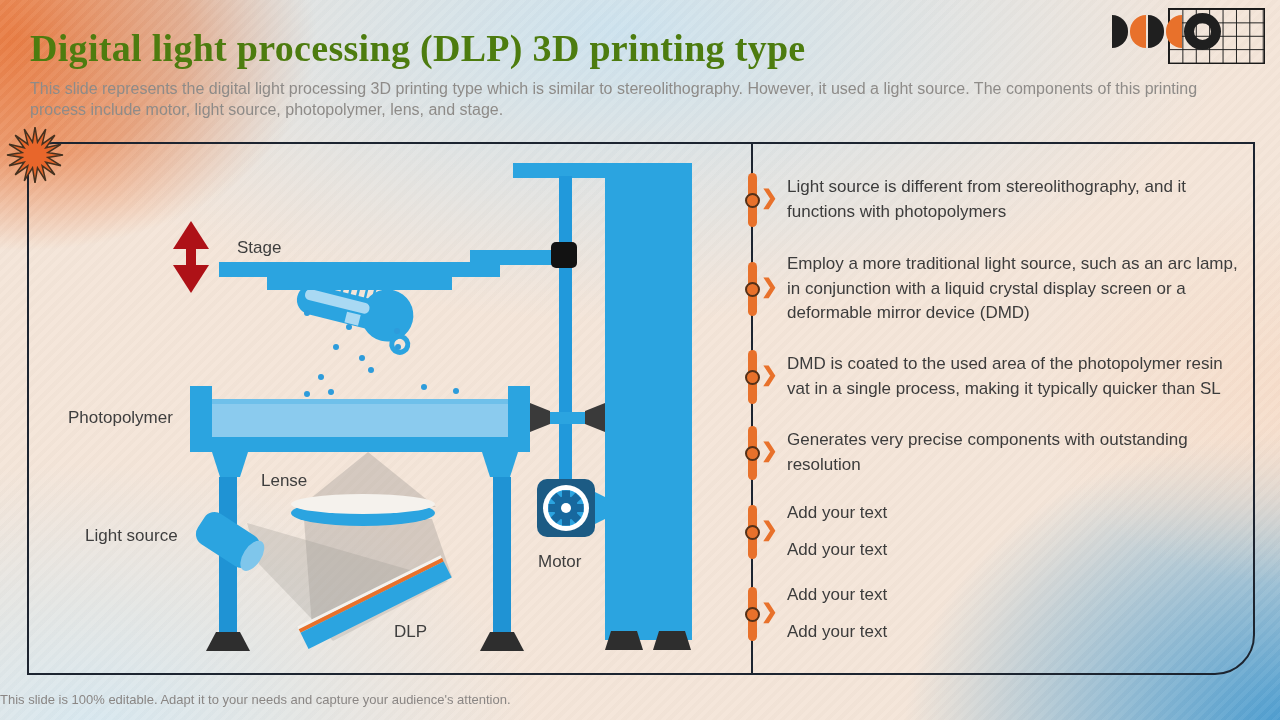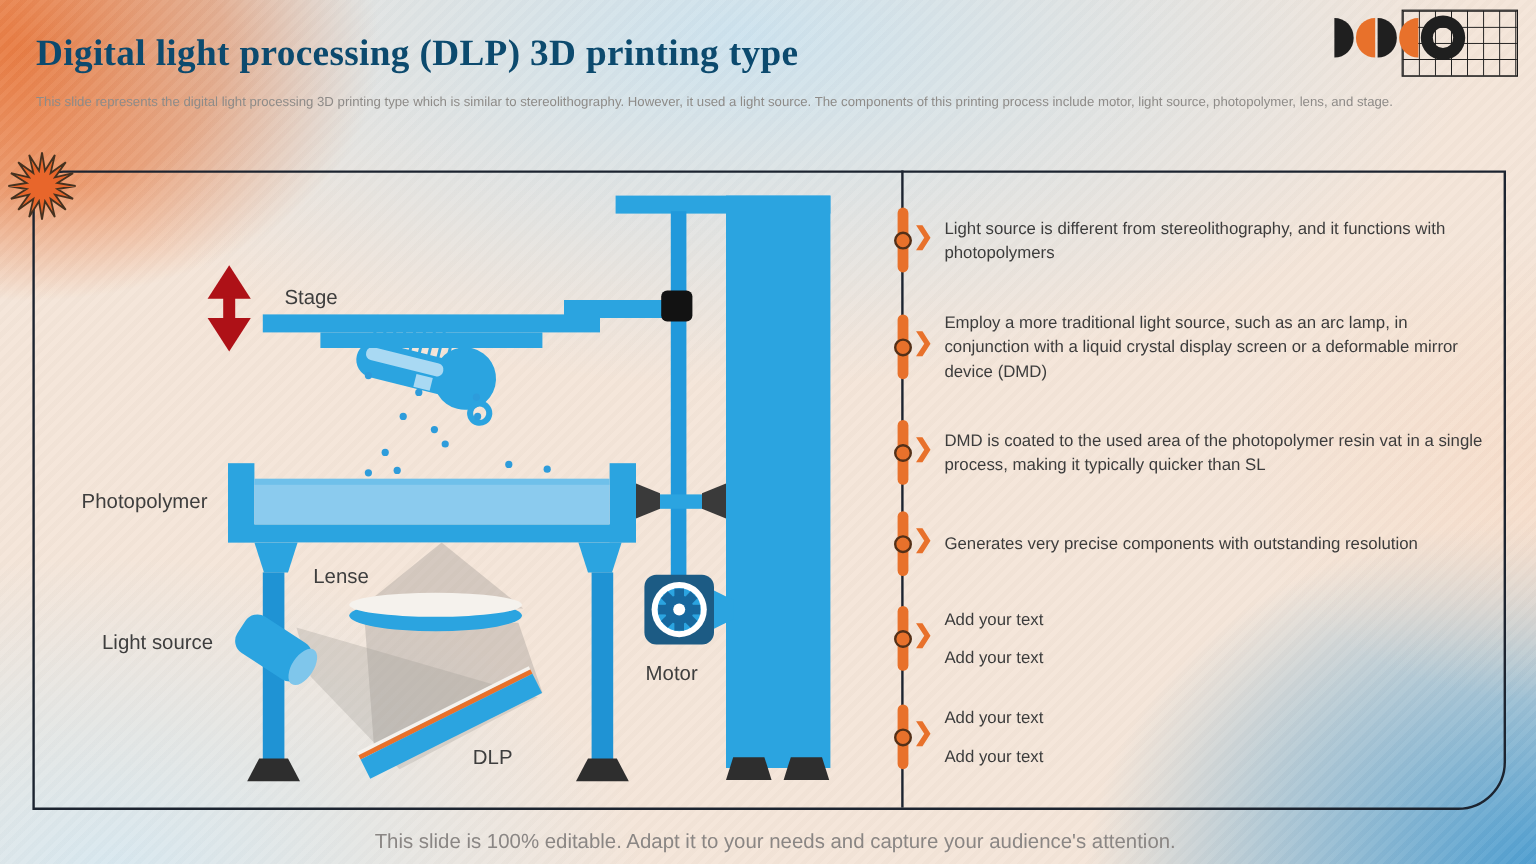--- a/index.html
+++ b/index.html
@@ -10,25 +10,25 @@
       radial-gradient(420px 300px at 1300px 390px, rgba(247,220,200,0.95), rgba(247,220,200,0) 65%),
       radial-gradient(640px 500px at 1300px 740px, #3E97CF 0%, rgba(62,151,207,0) 62%),
       radial-gradient(720px 430px at 90px 730px, rgba(213,232,241,0.95), rgba(213,232,241,0) 62%),
       radial-gradient(900px 430px at 620px 30px, rgba(202,226,239,0.95), rgba(202,226,239,0) 68%),
       radial-gradient(480px 340px at 20px 40px, #E87A40 0%, rgba(232,122,64,0.70) 35%, rgba(232,122,64,0) 62%),
       #F4E5D8;
   }
   .texture{position:absolute;inset:0;pointer-events:none;
     background:repeating-linear-gradient(135deg, rgba(255,255,255,0.055) 0 4px, rgba(110,110,130,0.018) 4px 8px);}
   .title{position:absolute;left:30px;top:26px;width:900px;
-    font-family:"Liberation Serif",serif;font-weight:bold;font-size:31px;color:#0c4a6e;letter-spacing:.3px;}
+    font-family:"Liberation Serif",serif;font-weight:bold;font-size:38px;color:#4d7c0f;letter-spacing:.3px;}
   .subtitle{position:absolute;left:30px;top:78px;width:1205px;
-    font-size:11px;line-height:1.32;color:#8E8B88;}
-  .footer{position:absolute;left:12px;right:0;top:692px;text-align:center;
-    font-size:17px;color:#8A8684;}
+    font-size:16px;line-height:1.32;color:#8E8B88;}
+  .footer{position:absolute;left:0;right:0;top:692px;
+    font-size:13px;color:#8A8684;}
 
   
   .logo-grid{position:absolute;left:1168px;top:8px;width:95px;height:54px;border:1px solid #1a1a1a;
     background-image:linear-gradient(#1a1a1a 1px, transparent 1px),linear-gradient(90deg,#1a1a1a 1px, transparent 1px);
     background-size:13.4px 13.4px;}
   .lg-shape{position:absolute;top:15px;width:16px;height:33px;}
   .lg-right{border-radius:0 16.5px 16.5px 0;background:#1F1F1F;}
   .lg-left{border-radius:16.5px 0 0 16.5px;background:#E8712B;}
   .lg-ring{position:absolute;left:1184px;top:13px;width:17px;height:17px;border-radius:50%;
     border:10px solid #1F1F1F;background:transparent;}
@@ -38,21 +38,21 @@
     border:2px solid #1C2430;border-radius:26px 0 40px 0;}
   .divider{position:absolute;left:751px;top:142px;width:2px;height:531px;background:#1C2430;}
 
   
   .bullet{position:absolute;left:752px;width:0;height:0;}
   .b-bar{position:absolute;left:-4.5px;top:-27px;width:9px;height:54px;border-radius:5px;background:#E8712B;}
   .b-dot{position:absolute;left:-7.5px;top:-7.5px;width:11px;height:11px;border-radius:50%;
     background:#E8712B;border:2px solid #533018;}
   .b-chevron{position:absolute;left:9px;top:-13px;font-size:20px;font-weight:bold;color:#E8712B;line-height:1;}
   .b-text{position:absolute;left:35px;top:0;width:460px;transform:translateY(-50%);
-    font-size:14px;line-height:1.45;color:#3C3C3C;}
+    font-size:17px;line-height:1.45;color:#3C3C3C;}
   .b-line{margin:12px 0;}
 
   svg.diagram{position:absolute;left:0;top:0;pointer-events:none;}
   svg.diagram text{font-family:"Liberation Sans",sans-serif;font-size:17px;fill:#3E3E3E;}
 </style>
 </head>
 <body>
 
 <div class="texture"></div>
 

